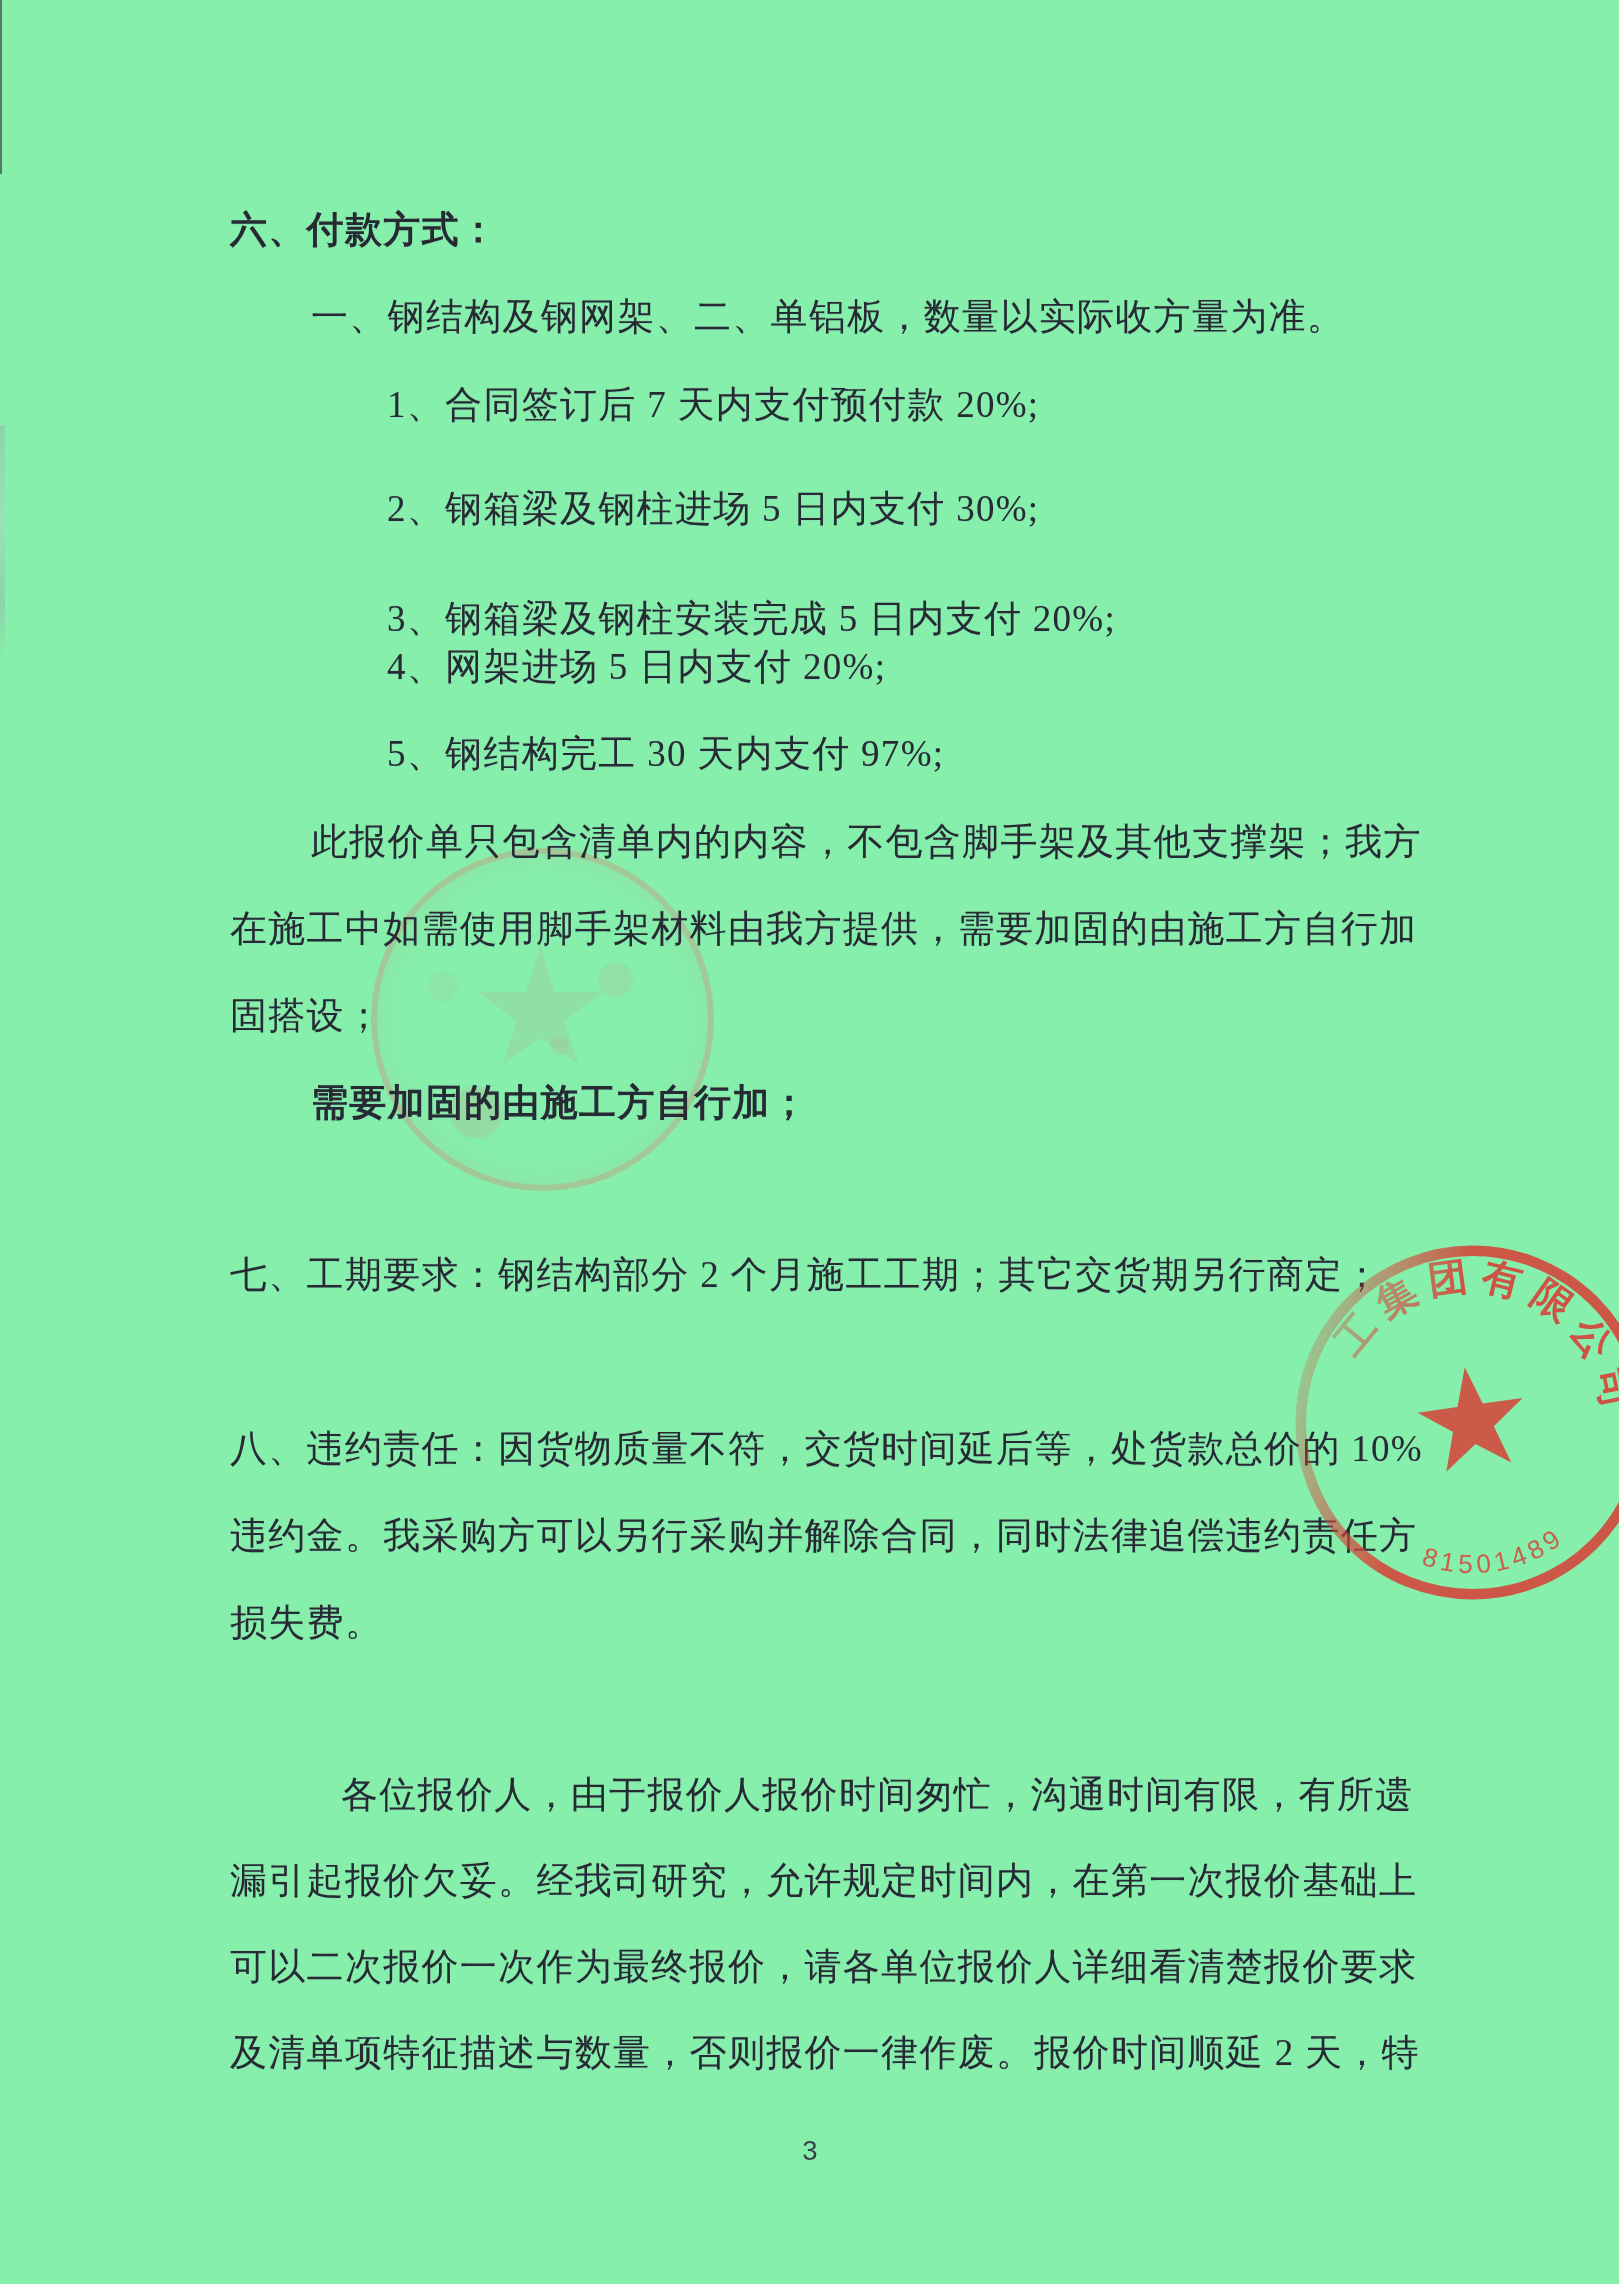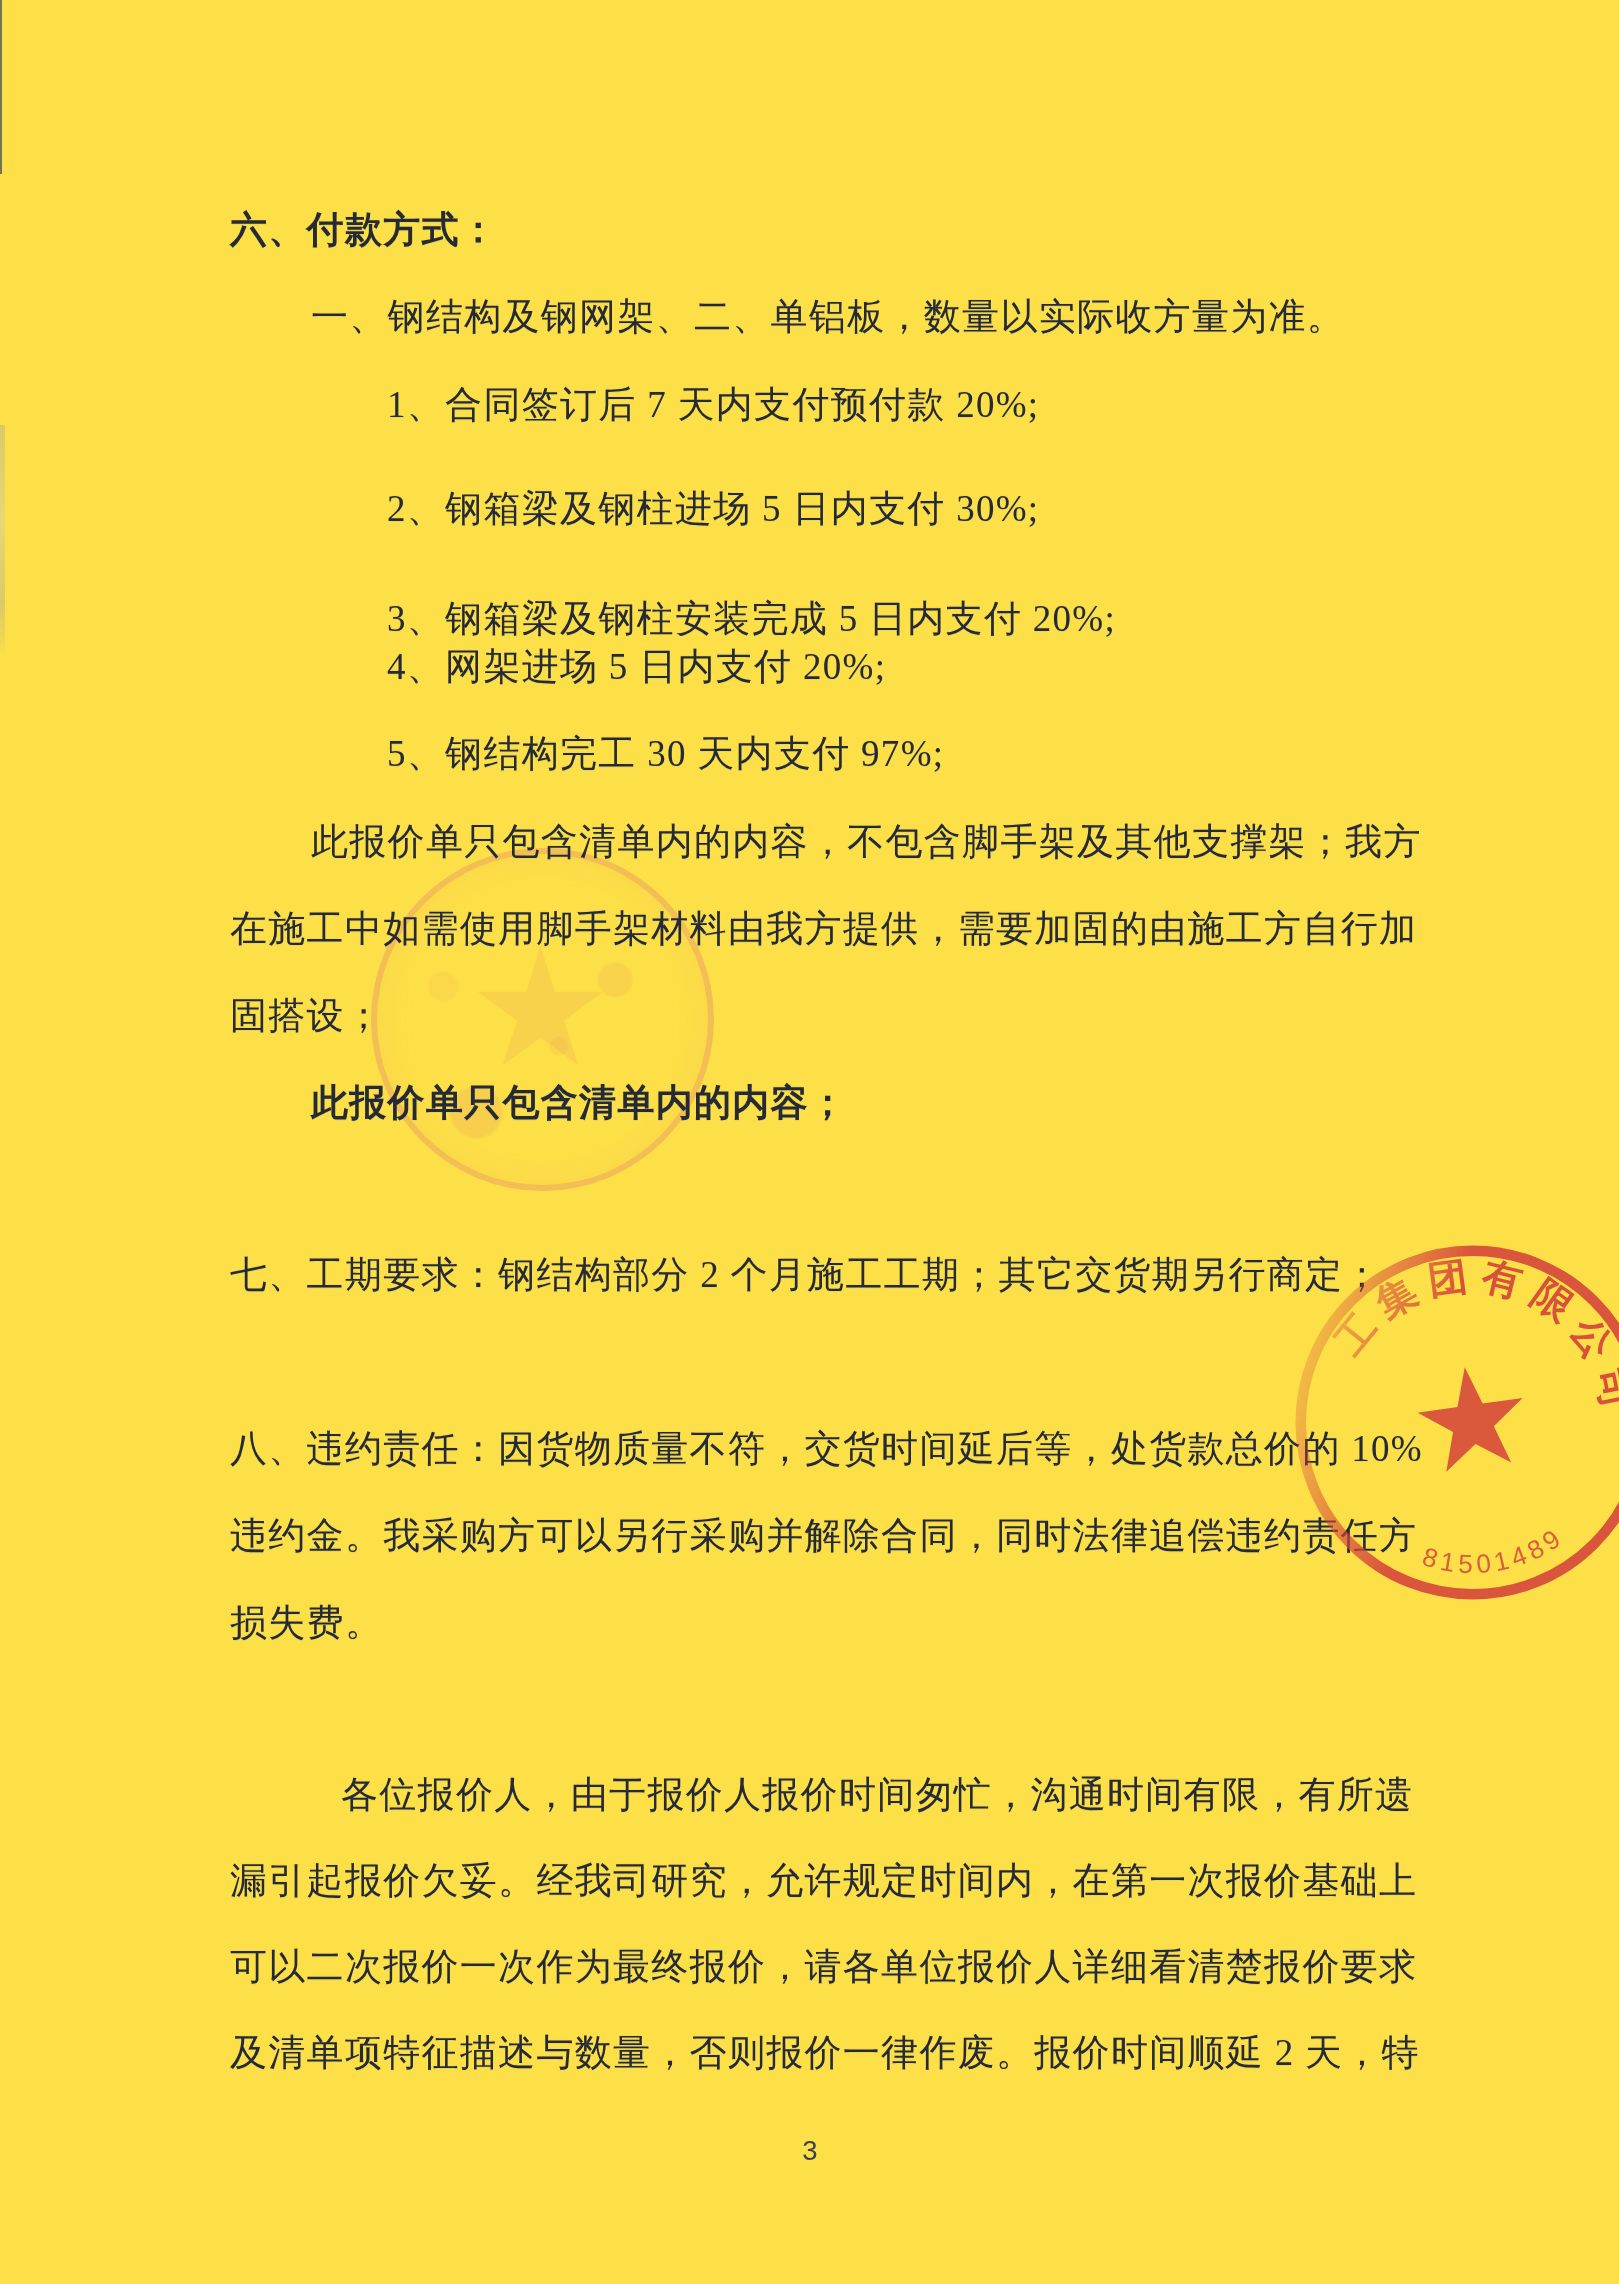--- a/index.html
+++ b/index.html
@@ -1,20 +1,20 @@
 <!DOCTYPE html>
 <html style="font-size:10.5px"><head>
 <meta charset="utf-8">
 <style>
   html,body { margin:0; padding:0; background:#e8e8e8; }
   .page {
     position:relative;
     width:1620px; height:2284px;
     margin:0 auto;
-    background:#fde047;
+    background:#86efac;
     overflow:hidden;
     font-family:"Liberation Serif","DejaVu Serif",serif;
   }
   .line {
     position:absolute;
     font-size:37px;
     letter-spacing:1.3px;
     line-height:1.15;
     color:#262b33;
     white-space:nowrap;
@@ -82,21 +82,21 @@
   <div class="line bold" style="top:209px;  left:230px;">六、付款方式：</div>
   <div class="line" style="top:296px;  left:311px;">一、钢结构及钢网架、二、单铝板，数量以实际收方量为准。</div>
   <div class="line" style="top:384px;  left:387px;">1、合同签订后 7 天内支付预付款 20%;</div>
   <div class="line" style="top:471px;  left:387px;margin-top:17px;">2、钢箱梁及钢柱进场 5 日内支付 30%;</div>
   <div class="line" style="top:558px;  left:387px;margin-top:40px;">3、钢箱梁及钢柱安装完成 5 日内支付 20%;</div>
   <div class="line" style="top:646px;  left:387px;">4、网架进场 5 日内支付 20%;</div>
   <div class="line" style="top:733px; left:387px;">5、钢结构完工 30 天内支付 97%;</div>
   <div class="line" style="top:821px; left:311px;">此报价单只包含清单内的内容，不包含脚手架及其他支撑架；我方</div>
   <div class="line" style="top:908px; left:230px;">在施工中如需使用脚手架材料由我方提供，需要加固的由施工方自行加</div>
   <div class="line" style="top:995px; left:230px;">固搭设；</div>
-  <div class="line bold" style="top:1082px; left:311px;">此报价单只包含清单内的内容；</div>
+  <div class="line bold" style="top:1082px; left:311px;">需要加固的由施工方自行加；</div>
   <div class="line" style="top:1254px; left:230px;">七、工期要求：钢结构部分 2 个月施工工期；其它交货期另行商定；</div>
   <div class="line" style="top:1428px; left:230px;">八、违约责任：因货物质量不符，交货时间延后等，处货款总价的 10%</div>
   <div class="line" style="top:1515px; left:230px;">违约金。我采购方可以另行采购并解除合同，同时法律追偿违约责任方</div>
   <div class="line" style="top:1602px; left:230px;">损失费。</div>
   <div class="line" style="top:1774px; left:341px;">各位报价人，由于报价人报价时间匆忙，沟通时间有限，有所遗</div>
   <div class="line" style="top:1860px; left:230px;">漏引起报价欠妥。经我司研究，允许规定时间内，在第一次报价基础上</div>
   <div class="line" style="top:1946px; left:230px;">可以二次报价一次作为最终报价，请各单位报价人详细看清楚报价要求</div>
   <div class="line" style="top:2032px; left:230px;">及清单项特征描述与数量，否则报价一律作废。报价时间顺延 2 天，特</div>
 
   <div class="stamp-right">

